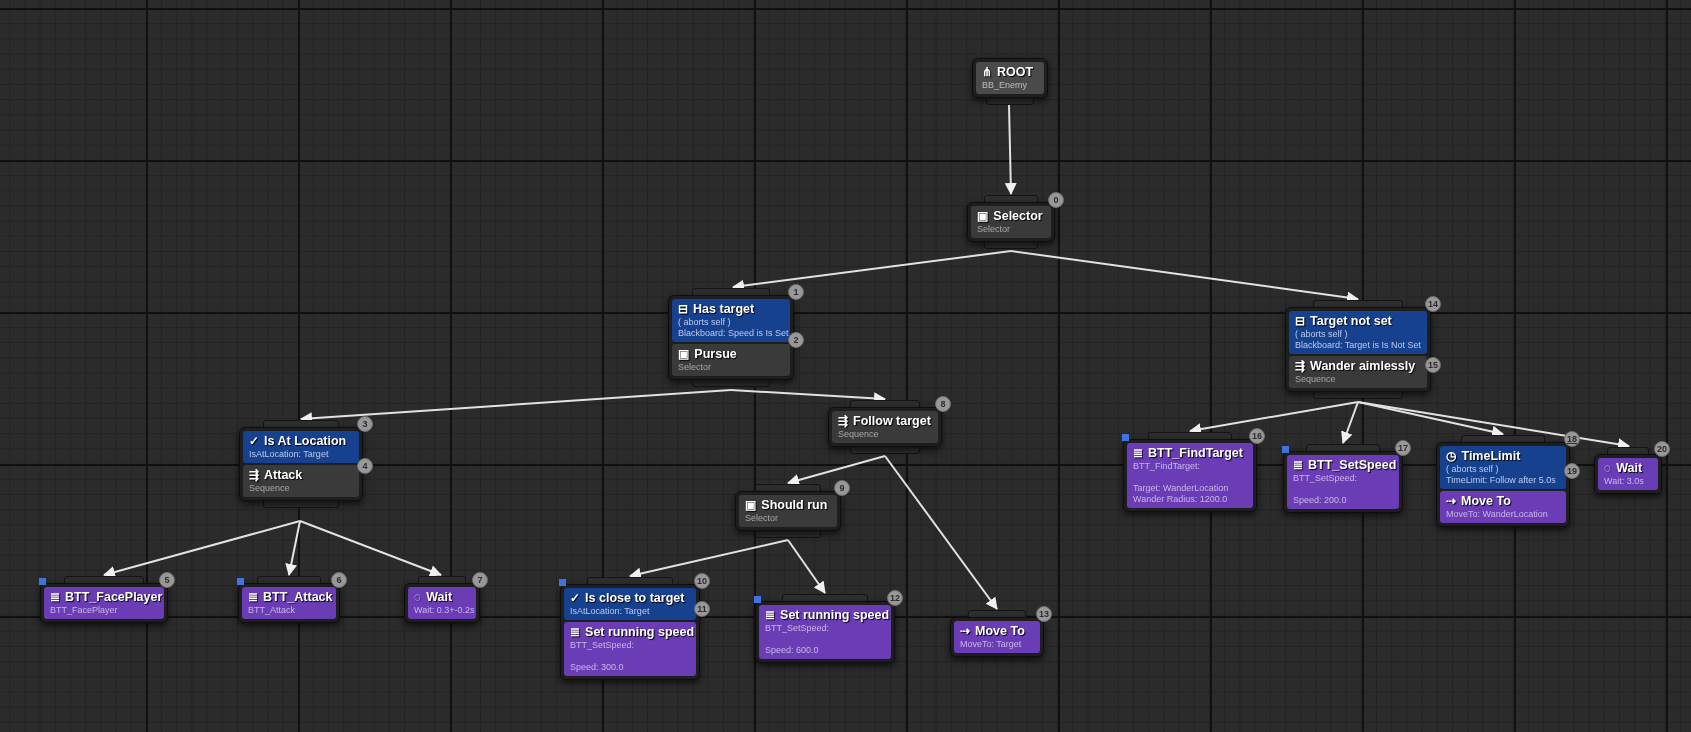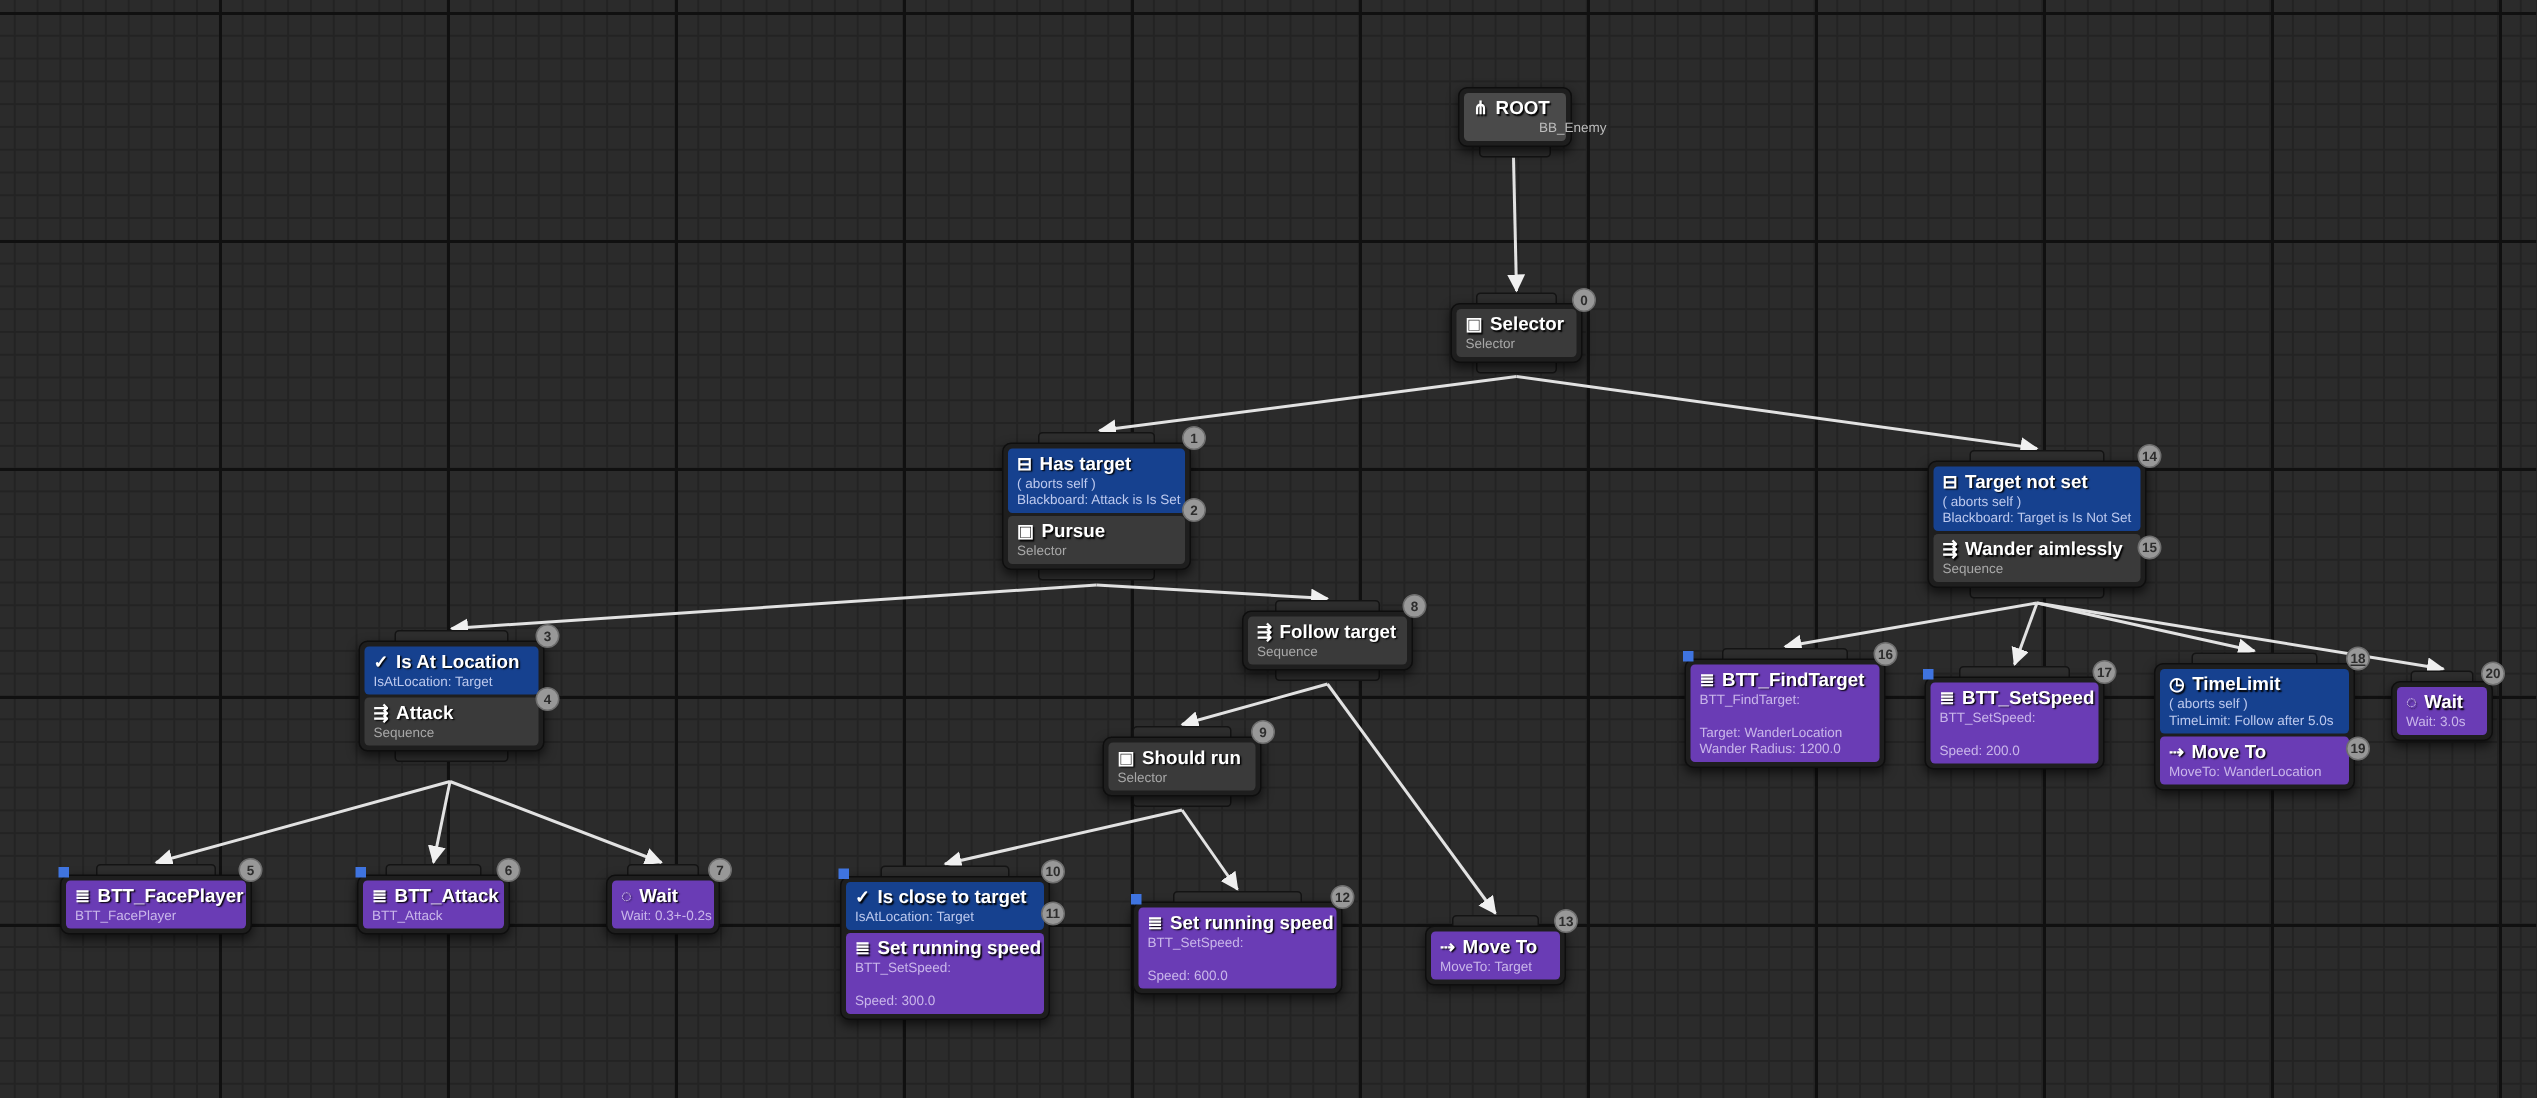--- a/index.html
+++ b/index.html
@@ -28,21 +28,21 @@
   .sec.rootg{background:#4a4a4a;}
   .sec.blue{background:#16418f;}
   .sec.purple{background:#6a3cb5;}
   .title{font-weight:bold;color:#ffffff;font-size:12.5px;line-height:16px;
     display:flex;align-items:center;gap:5px;white-space:nowrap;
     text-shadow:1px 1px 1px #000;}
   .icon{font-size:12px;line-height:12px;flex:0 0 auto;}
   .sub{font-size:9px;line-height:11px;min-height:11px;color:#a8a8a8;white-space:nowrap;}
   .sec.blue .sub{color:#bdc9ee;}
   .sec.purple .sub{color:#c9b6ea;}
-  .sec.rootg .sub{color:#bdbdbd;margin-left:44px;}
+  .sec.rootg .sub{color:#bdbdbd;}
   .badge{position:absolute;z-index:4;width:16px;height:16px;border-radius:50%;
     background:#989898;border:1px solid #6e6e6e;color:#2d2d2d;
     font-size:9px;font-weight:bold;display:flex;align-items:center;justify-content:center;
     box-sizing:border-box;}
   .bp-dot{position:absolute;z-index:5;width:7px;height:7px;background:#3f74e0;
     left:-1px;top:2px;}
 </style>
 </head>
 <body>
 
@@ -102,21 +102,21 @@
 
   <div class="node" style="left:668px;top:288px;width:126px;">
     <div class="tab top"></div>
     <div class="frame">
       <div class="sec blue">
         <div class="title">
             <span class="icon">⊟</span>
             <span>Has target</span>
           </div>
         <div class="sub">( aborts self )</div>
-        <div class="sub">Blackboard: Attack is Is Set</div>
+        <div class="sub">Blackboard: Speed is Is Set</div>
       </div>
       <div class="sec gray">
         <div class="title">
             <span class="icon">▣</span>
             <span>Pursue</span>
           </div>
         <div class="sub">Selector</div>
       </div>
     </div>
     <div class="tab bottom"></div>
@@ -349,21 +349,21 @@
       </div>
       <div class="sec purple">
         <div class="title">
             <span class="icon">⇢</span>
             <span>Move To</span>
           </div>
         <div class="sub">MoveTo: WanderLocation</div>
       </div>
     </div>
     <div class="badge" style="right:-10px;top:-4px;text-decoration:underline;">18</div>
-    <div class="badge" style="right:-10px;top:56px;">19</div>
+    <div class="badge" style="right:-10px;top:28px;">19</div>
   </div>
 
   <div class="node" style="left:1594px;top:447px;width:68px;">
     <div class="tab top"></div>
     <div class="frame">
       <div class="sec purple">
         <div class="title">
             <span class="icon">◌</span>
             <span>Wait</span>
           </div>

